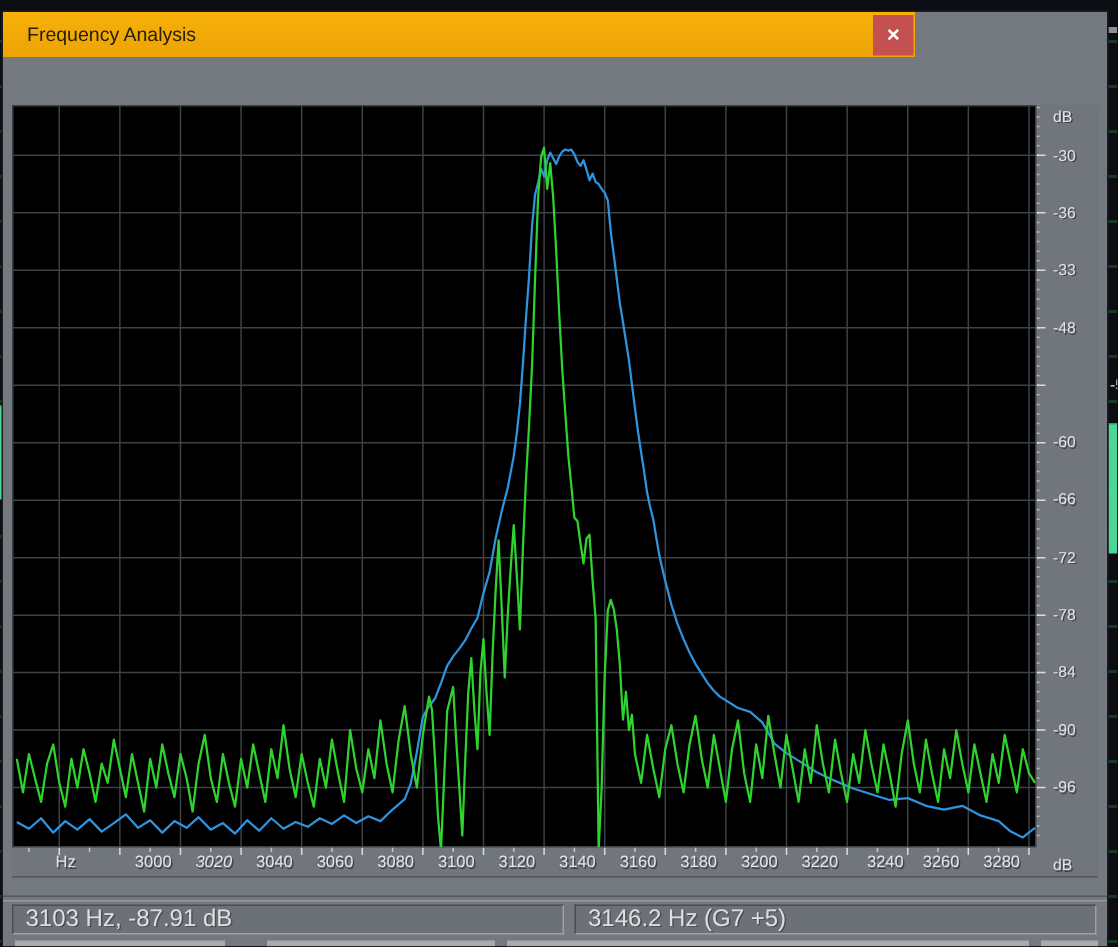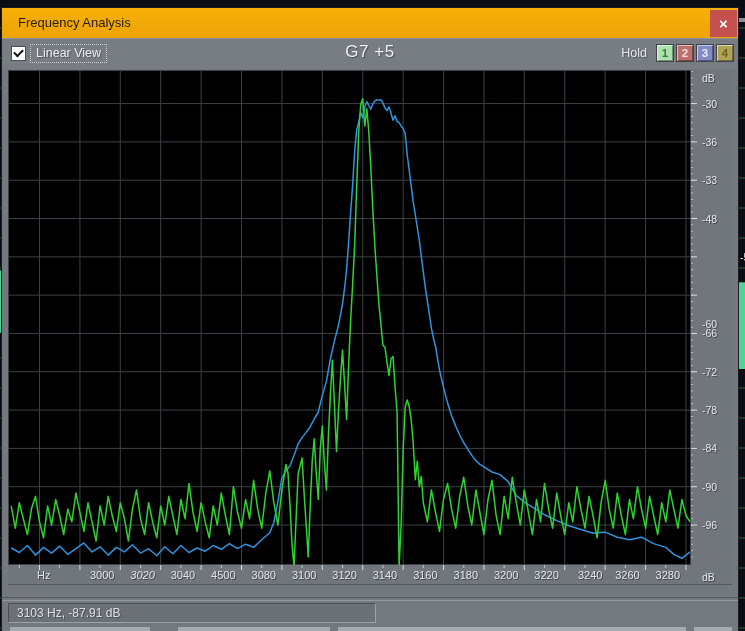--- a/index.html
+++ b/index.html
@@ -11,21 +11,21 @@
   .bg-strip.right{left:738px;width:7px;}
   .bg-strip.left{left:0;width:3px;}
   .teal-patch{position:absolute;background:#4bd698;border-top:1px solid #2f9a6b;}
   .teal-patch.right{left:739px;top:282px;width:6px;height:86px;}
   .teal-patch.left{left:0;top:270px;width:3px;height:62px;}
   .bg-dash{position:absolute;left:739px;top:18px;width:6px;height:4px;background:#8b9096;}
   
   .window{position:absolute;left:2px;top:8px;width:736px;height:623px;
           background:#74797f;outline:1px solid #1a1c20;}
   
-  .titlebar{position:absolute;left:0;top:0;width:736px;height:30px;
+  .titlebar{position:absolute;left:0;top:0;width:608px;height:30px;
             background:linear-gradient(180deg,#f7b009,#eda305);}
   .title-text{position:absolute;left:16px;top:0;line-height:30px;font-size:13px;
               color:#262009;}
   .close-btn{position:absolute;right:1px;top:2px;width:27px;height:27px;
              background:#c4504f;color:#fff;font-size:15px;font-weight:bold;
              display:flex;align-items:center;justify-content:center;cursor:default;}
   
   .toolbar{position:absolute;left:0;top:30px;width:736px;height:30px;background:#787d84;
            border-top:1px solid #8d9298;}
   .checkbox{position:absolute;left:9px;top:7px;width:13px;height:13px;background:#fff;
@@ -61,21 +61,21 @@
   .yaxis .unit,.ytick-label{position:absolute;left:11px;font-size:10.5px;color:#e3e6e8;
          text-shadow:1px 1px 0 rgba(25,25,25,.55);}
   .yaxis .unit.top{top:2px;}
   .yaxis .unit.bottom{top:501px;}
   
   .groove{position:absolute;left:0;top:589px;width:736px;height:2px;
           border-top:1px solid #54585d;border-bottom:1px solid #94999e;}
   .status-panel{position:absolute;top:595px;height:20px;background:#6c7177;
           border-top:1px solid #4b4f54;border-left:1px solid #4b4f54;
           border-bottom:1px solid #9da2a7;border-right:1px solid #9da2a7;
-          color:#dde0e3;font-size:12px;line-height:18px;padding-left:8px;
+          color:#dde0e3;font-size:16px;line-height:18px;padding-left:8px;
           box-sizing:border-box;text-shadow:1px 1px 0 rgba(25,25,25,.4);}
   .status-panel.p1{left:6px;width:368px;}
   .status-panel.p2{left:381px;width:348px;}
   .clip-seg{position:absolute;top:619px;height:4px;background:#a6abb0;}
   .clip-seg.s1{left:8px;width:140px;}
   .clip-seg.s2{left:176px;width:152px;}
   .clip-seg.s3{left:336px;width:348px;}
   .clip-seg.s4{left:692px;width:38px;}
   svg{display:block;}
 </style>
@@ -91,36 +91,20 @@
   <div class="bg-dash"></div>
 
   <div class="window">
     <div class="titlebar">
       <span class="title-text">Frequency Analysis</span>
       <div class="close-btn">
         <span>×</span>
       </div>
     </div>
 
-    <div class="toolbar">
-      <div class="checkbox checked" id="linear-cb">
-        <span class="mark"></span>
-      </div>
-      <span class="cb-label">Linear View</span>
-      <span class="note-title">G7 +5</span>
-      <div class="hold-group">
-        <span class="hold-label">Hold</span>
-        <span id="hold-buttons" style="display:flex;">
-            <div class="hold-btn" style="background: rgb(174, 223, 174); color: rgb(58, 122, 58);">1</div>
-            <div class="hold-btn" style="background: rgb(189, 111, 111); color: rgb(242, 220, 220);">2</div>
-            <div class="hold-btn" style="background: rgb(130, 137, 196); color: rgb(233, 235, 248);">3</div>
-            <div class="hold-btn" style="background: rgb(177, 163, 86); color: rgb(107, 99, 32);">4</div>
-          </span>
-      </div>
-    </div>
 
     <div class="plot" id="plot">
         <svg width="683" height="495" viewBox="0 0 683 495">
           <rect x="0.5" y="0.5" width="682" height="494" fill="none" stroke="#3d4246" stroke-width="1"></rect>
           <line x1="31.504598042123824" y1="0" x2="31.504598042123824" y2="495" stroke="#3d4246" stroke-width="1"></line>
           <line x1="71.90803915751987" y1="0" x2="71.90803915751987" y2="495" stroke="#3d4246" stroke-width="1"></line>
           <line x1="112.3114802729159" y1="0" x2="112.3114802729159" y2="495" stroke="#3d4246" stroke-width="1"></line>
           <line x1="152.71492138831195" y1="0" x2="152.71492138831195" y2="495" stroke="#3d4246" stroke-width="1"></line>
           <line x1="193.11836250370797" y1="0" x2="193.11836250370797" y2="495" stroke="#3d4246" stroke-width="1"></line>
           <line x1="233.52180361910402" y1="0" x2="233.52180361910402" y2="495" stroke="#3d4246" stroke-width="1"></line>
@@ -187,21 +171,21 @@
           <line x1="536.5476119845742" y1="0" x2="536.5476119845742" y2="3" stroke="#c3c6c9" stroke-width="1"></line>
           <line x1="576.9510530999703" y1="0" x2="576.9510530999703" y2="3" stroke="#c3c6c9" stroke-width="1"></line>
           <line x1="617.3544942153663" y1="0" x2="617.3544942153663" y2="3" stroke="#c3c6c9" stroke-width="1"></line>
           <line x1="657.7579353307624" y1="0" x2="657.7579353307624" y2="3" stroke="#c3c6c9" stroke-width="1"></line>
         </svg>
       <span class="unit left">Hz</span>
       <span class="unit right">Hz</span>
     <span class="tick-label" style="left: 57.908px;">3000</span>
         <span class="tick-label" style="left: 98.3115px; font-style: italic;">3020</span>
         <span class="tick-label" style="left: 138.715px;">3040</span>
-        <span class="tick-label" style="left: 179.118px;">4500</span>
+        <span class="tick-label" style="left: 179.118px;">3060</span>
         <span class="tick-label" style="left: 219.522px;">3080</span>
         <span class="tick-label" style="left: 259.925px;">3100</span>
         <span class="tick-label" style="left: 300.329px;">3120</span>
         <span class="tick-label" style="left: 340.732px;">3140</span>
         <span class="tick-label" style="left: 381.136px;">3160</span>
         <span class="tick-label" style="left: 421.539px;">3180</span>
         <span class="tick-label" style="left: 461.942px;">3200</span>
         <span class="tick-label" style="left: 502.346px;">3220</span>
         <span class="tick-label" style="left: 546px;">3240</span>
         <span class="tick-label" style="left: 583.153px;">3260</span>
@@ -300,30 +284,31 @@
           <line x1="0" y1="416.729274611399" x2="6" y2="416.729274611399" stroke="#d9dcde" stroke-width="1"></line>
           <line x1="0" y1="455.0453367875648" x2="6" y2="455.0453367875648" stroke="#d9dcde" stroke-width="1"></line>
         </svg>
       <span class="unit top">dB</span>
       <span class="unit bottom">dB</span>
     <span class="ytick-label" style="top: 27.5687px;">-30</span>
         <span class="ytick-label" style="top: 65.8847px;">-36</span>
         <span class="ytick-label" style="top: 104.201px;">-33</span>
         <span class="ytick-label" style="top: 142.517px;">-48</span>
         <span class="ytick-label" style="top: 180.833px; margin-left: 38px;">-54</span>
-        <span class="ytick-label" style="top: 219.149px; margin-top: 29px;">-60</span>
+        <span class="ytick-label" style="top: 219.149px;">-60</span>
         <span class="ytick-label" style="top: 257.465px; text-align: center;">-66</span>
         <span class="ytick-label" style="top: 295.781px;">-72</span>
         <span class="ytick-label" style="top: 334.097px;">-78</span>
         <span class="ytick-label" style="top: 372.413px;">-84</span>
         <span class="ytick-label" style="top: 410.729px;">-90</span>
         <span class="ytick-label" style="top: 449.045px;">-96</span>
       </div>
 
     <div class="groove"></div>
     <div class="status-panel p1">3103 Hz, -87.91 dB</div>
+    <div class="status-panel p2">3146.2 Hz (G7 +5)</div>
 
     <div class="clip-seg s1"></div>
     <div class="clip-seg s2"></div>
     <div class="clip-seg s3"></div>
     <div class="clip-seg s4"></div>
   </div>
 </div>
 
 </body></html>

